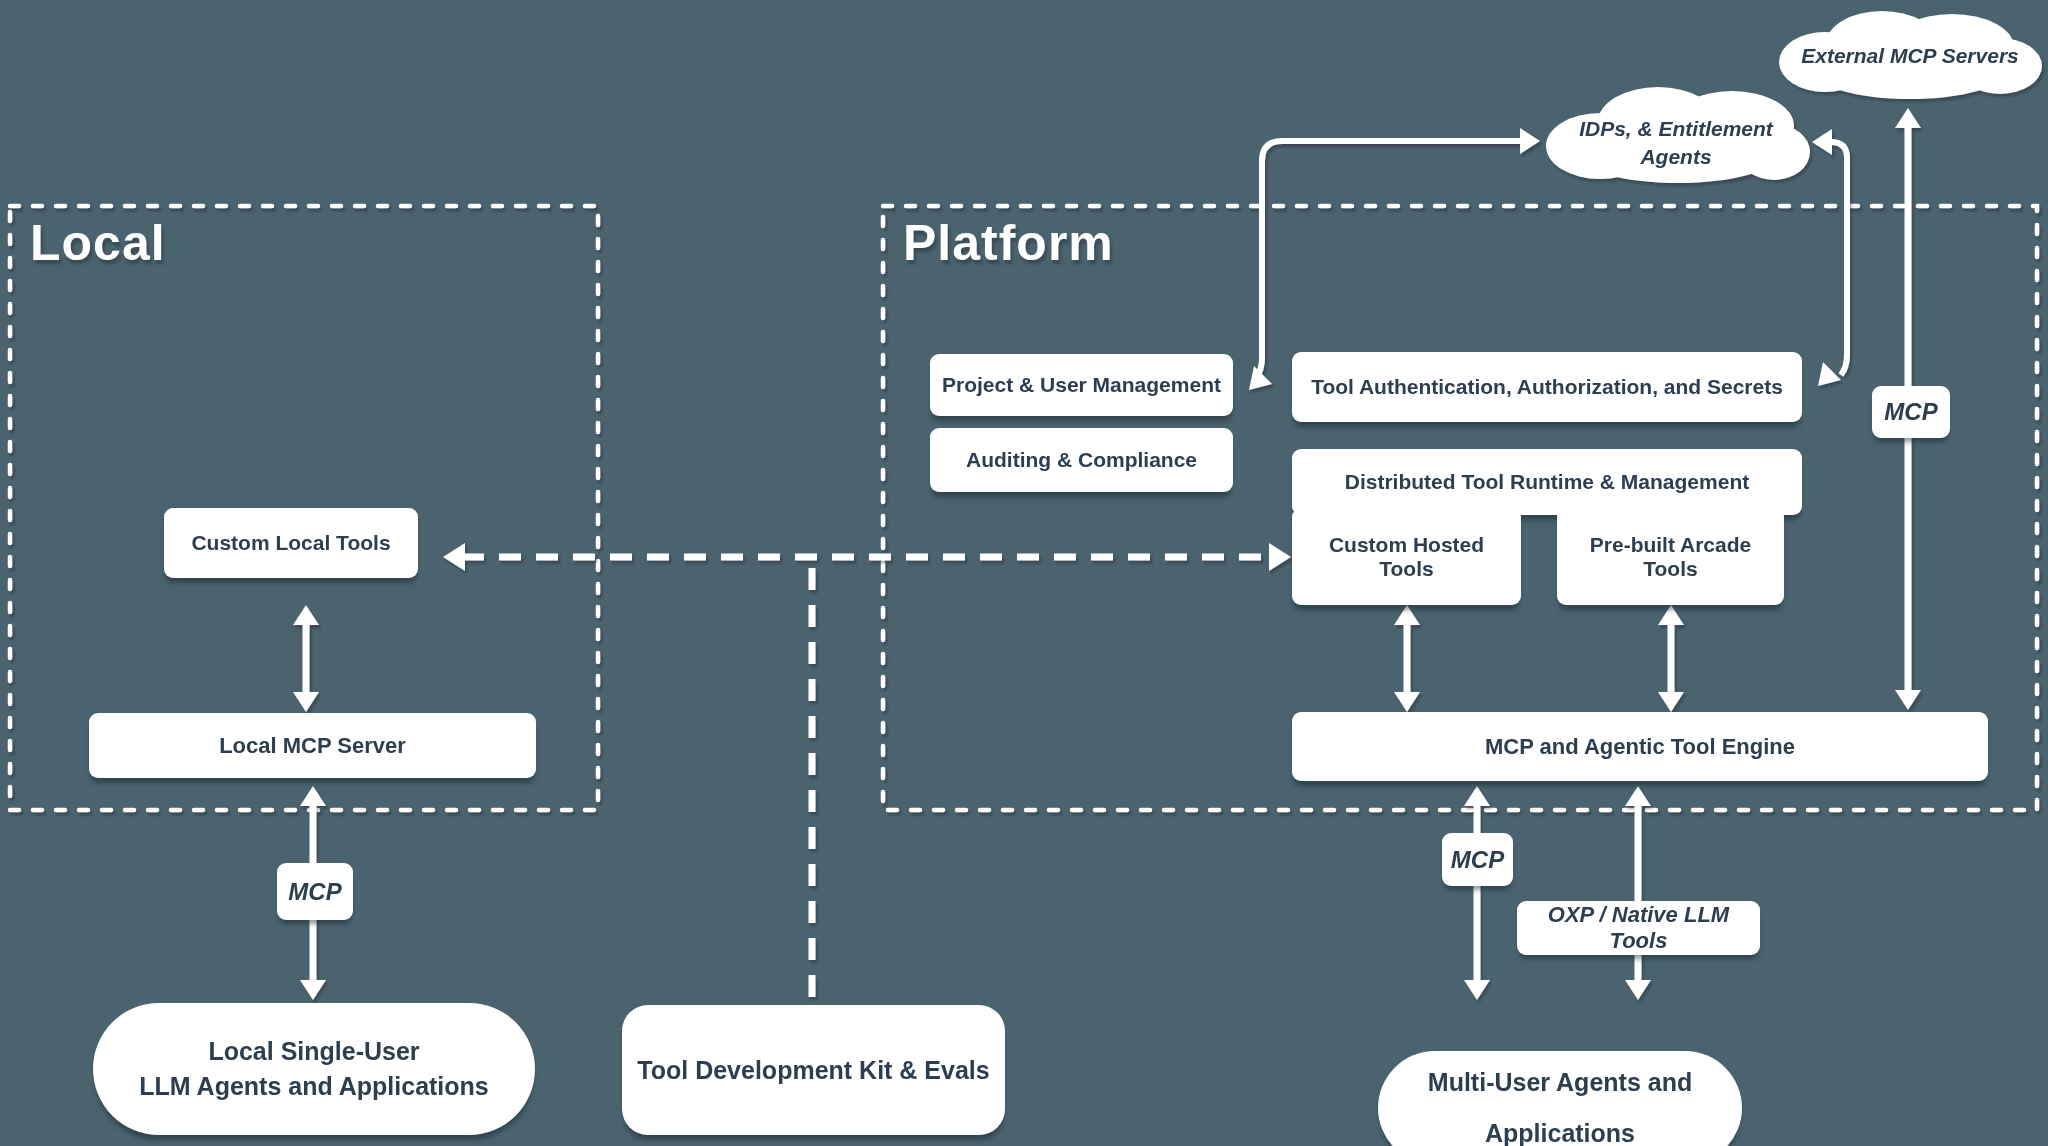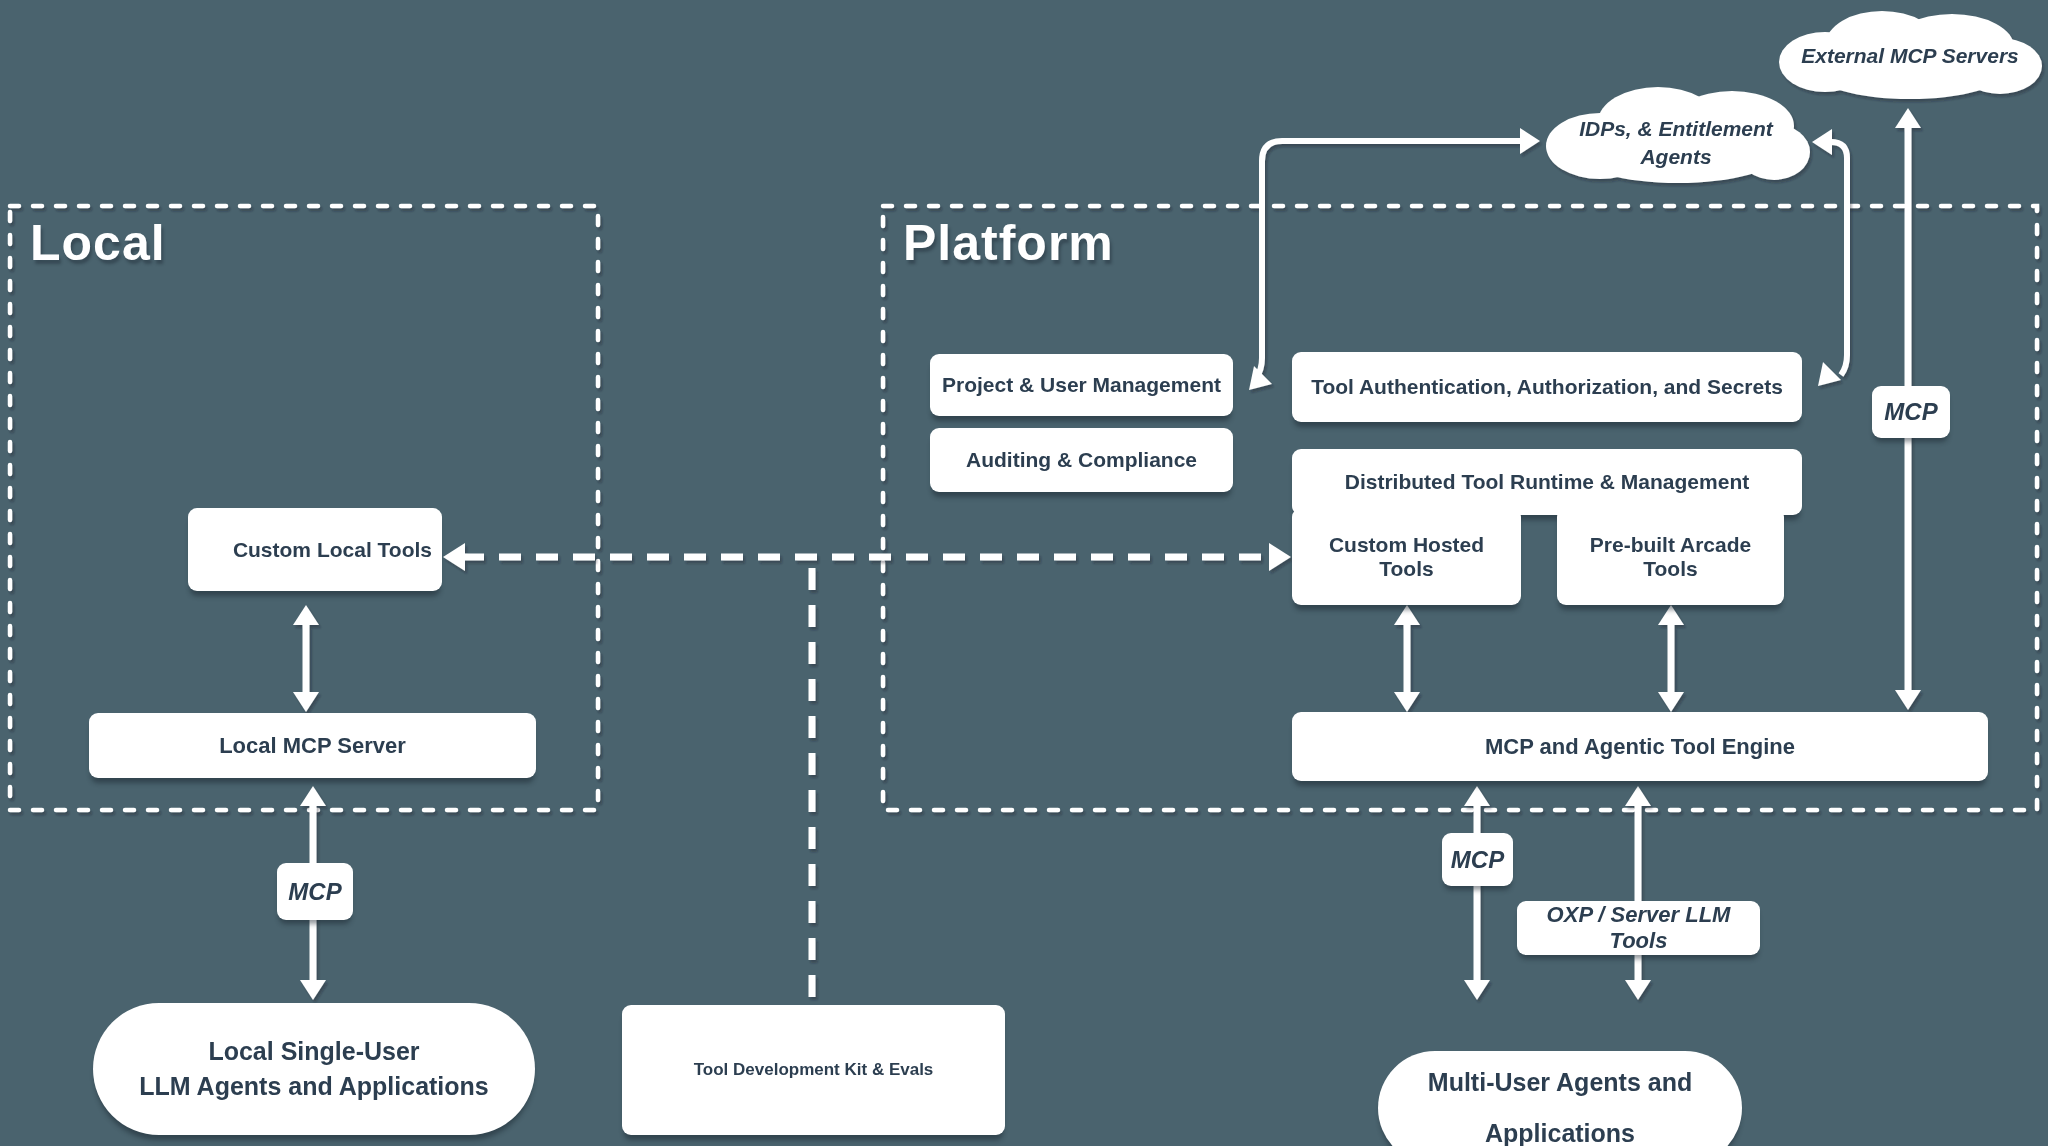--- a/index.html
+++ b/index.html
@@ -15,21 +15,21 @@
     text-shadow:2px 4px 3px rgba(20,30,40,.35);
   }
   .wbox{
     position:absolute;background:#ffffff;border-radius:9px;
     display:flex;align-items:center;justify-content:center;text-align:center;
     font-size:21px;font-weight:600;color:#2c3e50;
     box-shadow:0 7px 5px -2px rgba(20,30,40,.45);
     padding:0 10px;box-sizing:border-box;
   }
   .pill{border-radius:70px;font-size:25px;font-weight:bold;line-height:35px;flex-direction:column;}
-  .bigbold{font-size:17px;font-weight:bold;}
+  .bigbold{font-size:25px;font-weight:bold;border-radius:26px;}
   .elabel{
     position:absolute;background:#ffffff;border-radius:9px;
     display:flex;align-items:center;justify-content:center;text-align:center;
     font-style:italic;font-weight:600;font-size:24px;color:#2c3e50;
     box-shadow:0 6px 5px -2px rgba(20,30,40,.45);
     margin-top:8px;
   }
   .cloud-text{
     position:absolute;display:flex;flex-direction:column;align-items:center;justify-content:center;
     font-style:italic;font-weight:600;font-size:21px;color:#2c3e50;text-align:center;line-height:28px;
@@ -144,21 +144,21 @@
   <div class="wbox" style="left:1292px;top:508px;width:229px;height:97px;">
     <span>Custom Hosted Tools</span>
   </div>
   <div class="wbox" style="left:1557px;top:508px;width:227px;height:97px;">
     <span>Pre-built Arcade Tools</span>
   </div>
   <div class="wbox" style="left:1292px;top:712px;width:696px;height:69px;font-size:22px;">
     <span>MCP and Agentic Tool Engine</span>
   </div>
 
-  <div class="wbox" style="left:188px;top:508px;width:254px;height:83px;justify-content:flex-end;">
+  <div class="wbox" style="left:164px;top:508px;width:254px;height:70px;">
     <span>Custom Local Tools</span>
   </div>
   <div class="wbox" style="left:89px;top:713px;width:447px;height:65px;font-size:22px;">
     <span>Local MCP Server</span>
   </div>
 
   <div class="wbox pill" style="left:93px;top:1003px;width:442px;height:132px;">
     <span>Local Single-User</span>
     <span>LLM Agents and Applications</span>
   </div>
@@ -173,16 +173,16 @@
   <div class="elabel" style="left:277px;top:855px;width:76px;height:57px;">
     <span>MCP</span>
   </div>
   <div class="elabel" style="left:1442px;top:825px;width:71px;height:53px;">
     <span>MCP</span>
   </div>
   <div class="elabel" style="left:1872px;top:378px;width:78px;height:52px;">
     <span>MCP</span>
   </div>
   <div class="elabel" style="left:1517px;top:893px;width:243px;height:54px;font-size:22px;">
-    <span>OXP / Server LLM Tools</span>
+    <span>OXP / Native LLM Tools</span>
   </div>
 
 </div>
 
 </body></html>

